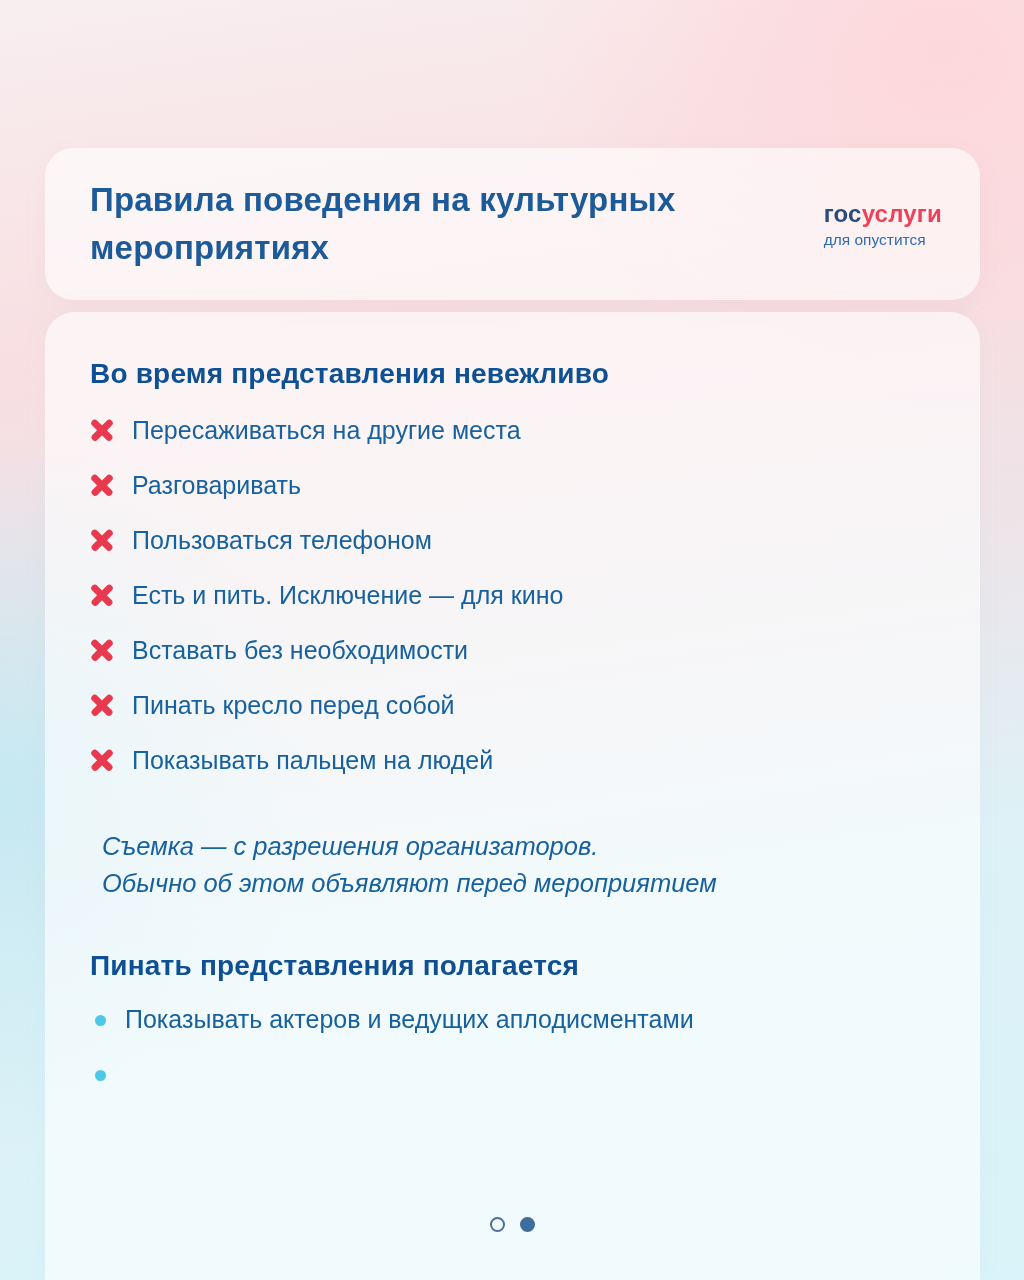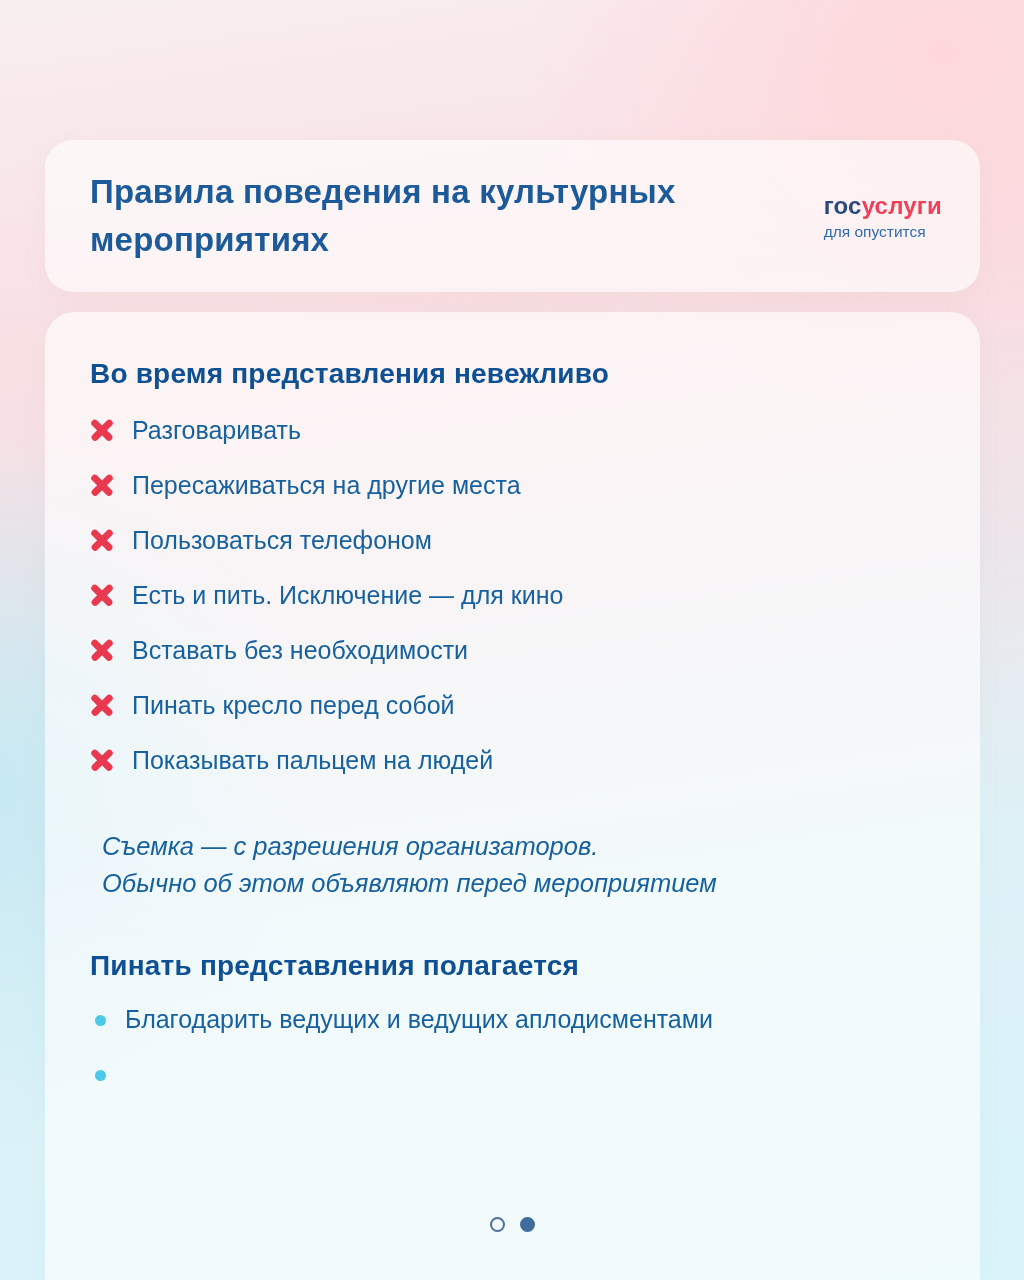--- a/index.html
+++ b/index.html
@@ -15,21 +15,21 @@
   }
 
   .card {
     position: absolute;
     left: 45px;
     right: 44px;
     background: rgba(255,255,255,0.62);
   }
 
   .header-card {
-    top: 140px;
+    top: 148px;
     height: 152px;
     border-radius: 28px;
     display: flex;
     align-items: center;
     justify-content: space-between;
     padding: 0 38px 0 45px;
     box-shadow: 0 6px 24px rgba(190,130,140,0.06);
   }
 
   .page-title {
@@ -157,26 +157,26 @@
 </div>
 
 <div class="card main-card">
 
   <h2 class="section-heading">Во время представления невежливо</h2>
 
   <ul class="items">
 
       <li>
         <span class="x-icon"></span>
+        <span class="item-text">Пересаживаться на другие места</span>
+      </li>
+
+      <li>
+        <span class="x-icon"></span>
         <span class="item-text">Разговаривать</span>
-      </li>
-
-      <li>
-        <span class="x-icon"></span>
-        <span class="item-text">Пересаживаться на другие места</span>
       </li>
 
       <li>
         <span class="x-icon"></span>
         <span class="item-text">Пользоваться телефоном</span>
       </li>
 
       <li>
         <span class="x-icon"></span>
         <span class="item-text">Есть и пить. Исключение — для кино</span>
@@ -200,21 +200,21 @@
 
   <p class="note">Съемка — с разрешения организаторов.
 Обычно об этом объявляют перед мероприятием</p>
 
   <h2 class="section-heading section-2">Пинать представления полагается</h2>
 
   <ul class="dot-items">
 
       <li>
         <span class="dot-icon"></span>
-        <span class="item-text">Благодарить ведущих и ведущих аплодисментами</span>
+        <span class="item-text">Показывать актеров и ведущих аплодисментами</span>
       </li>
 
       <li>
         <span class="dot-icon"></span>
       </li>
     </ul>
 
 </div>
 
 <div class="pagination">

